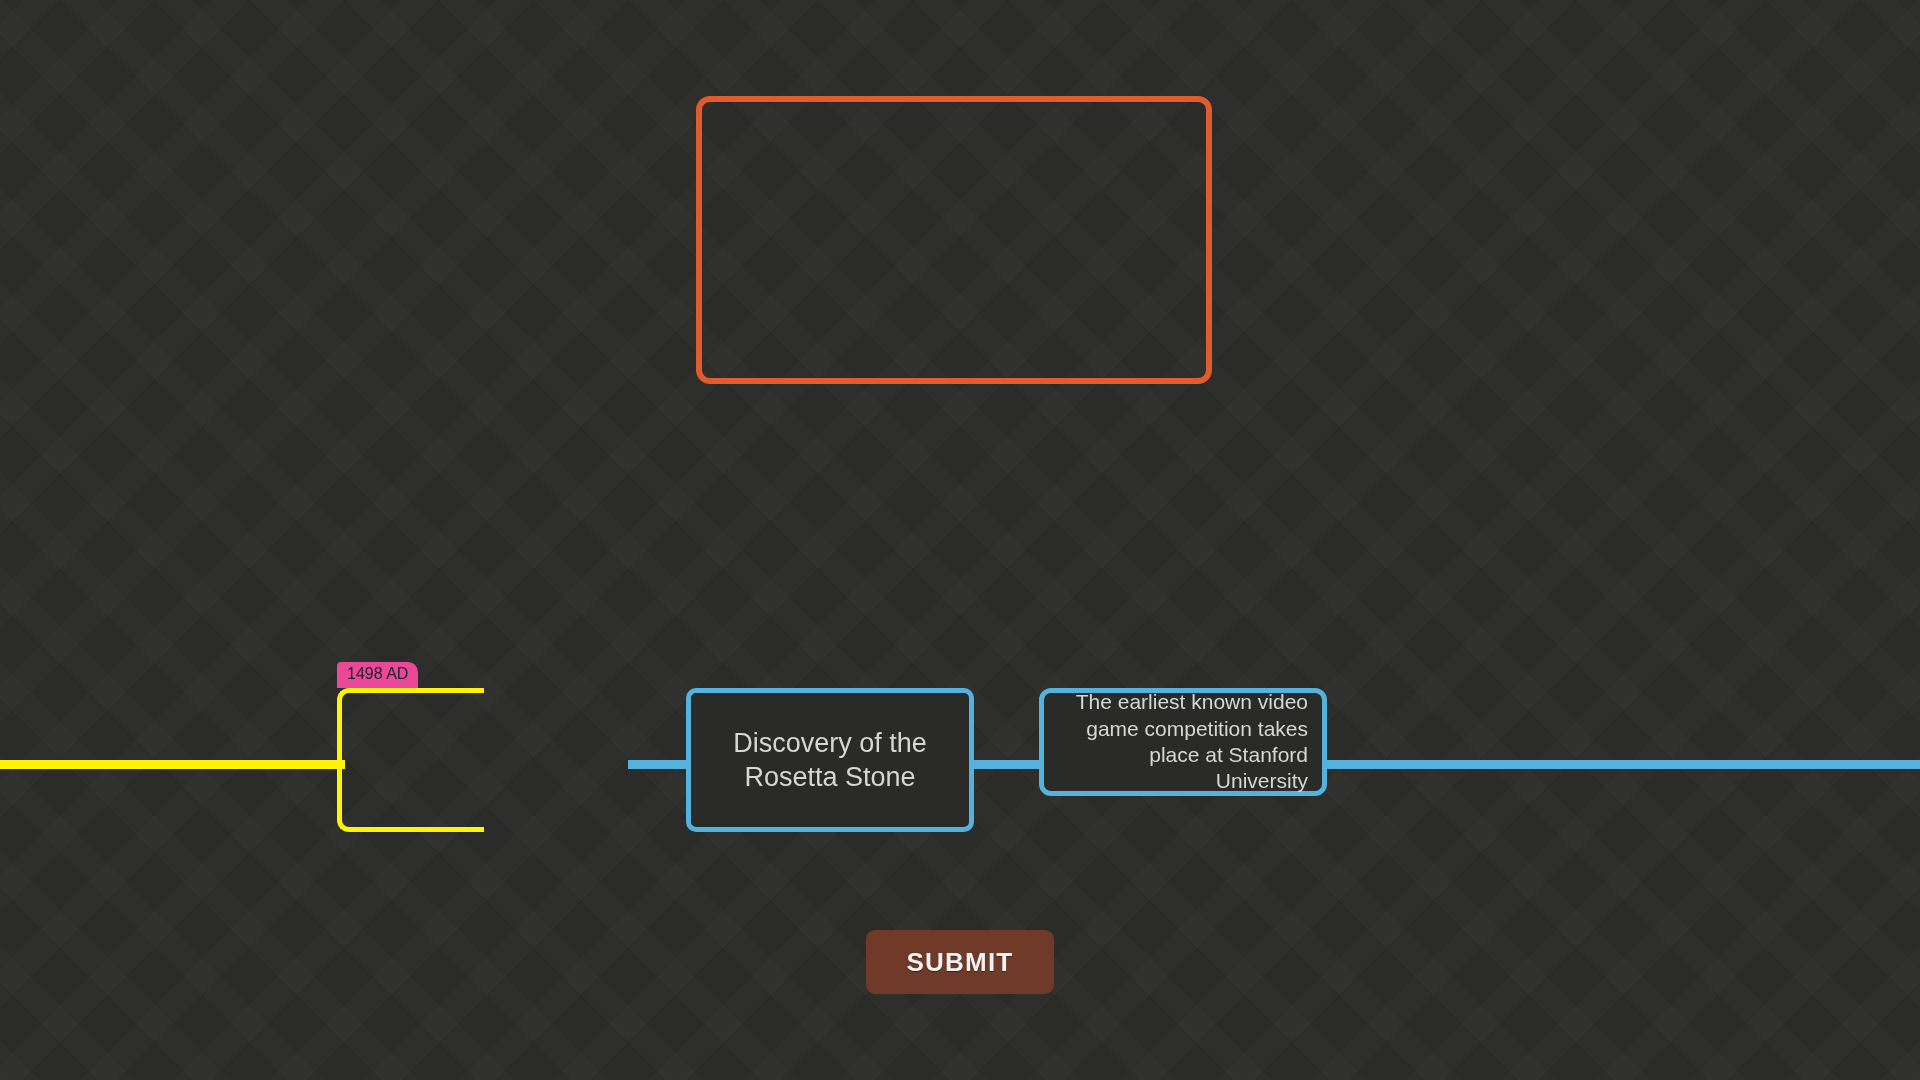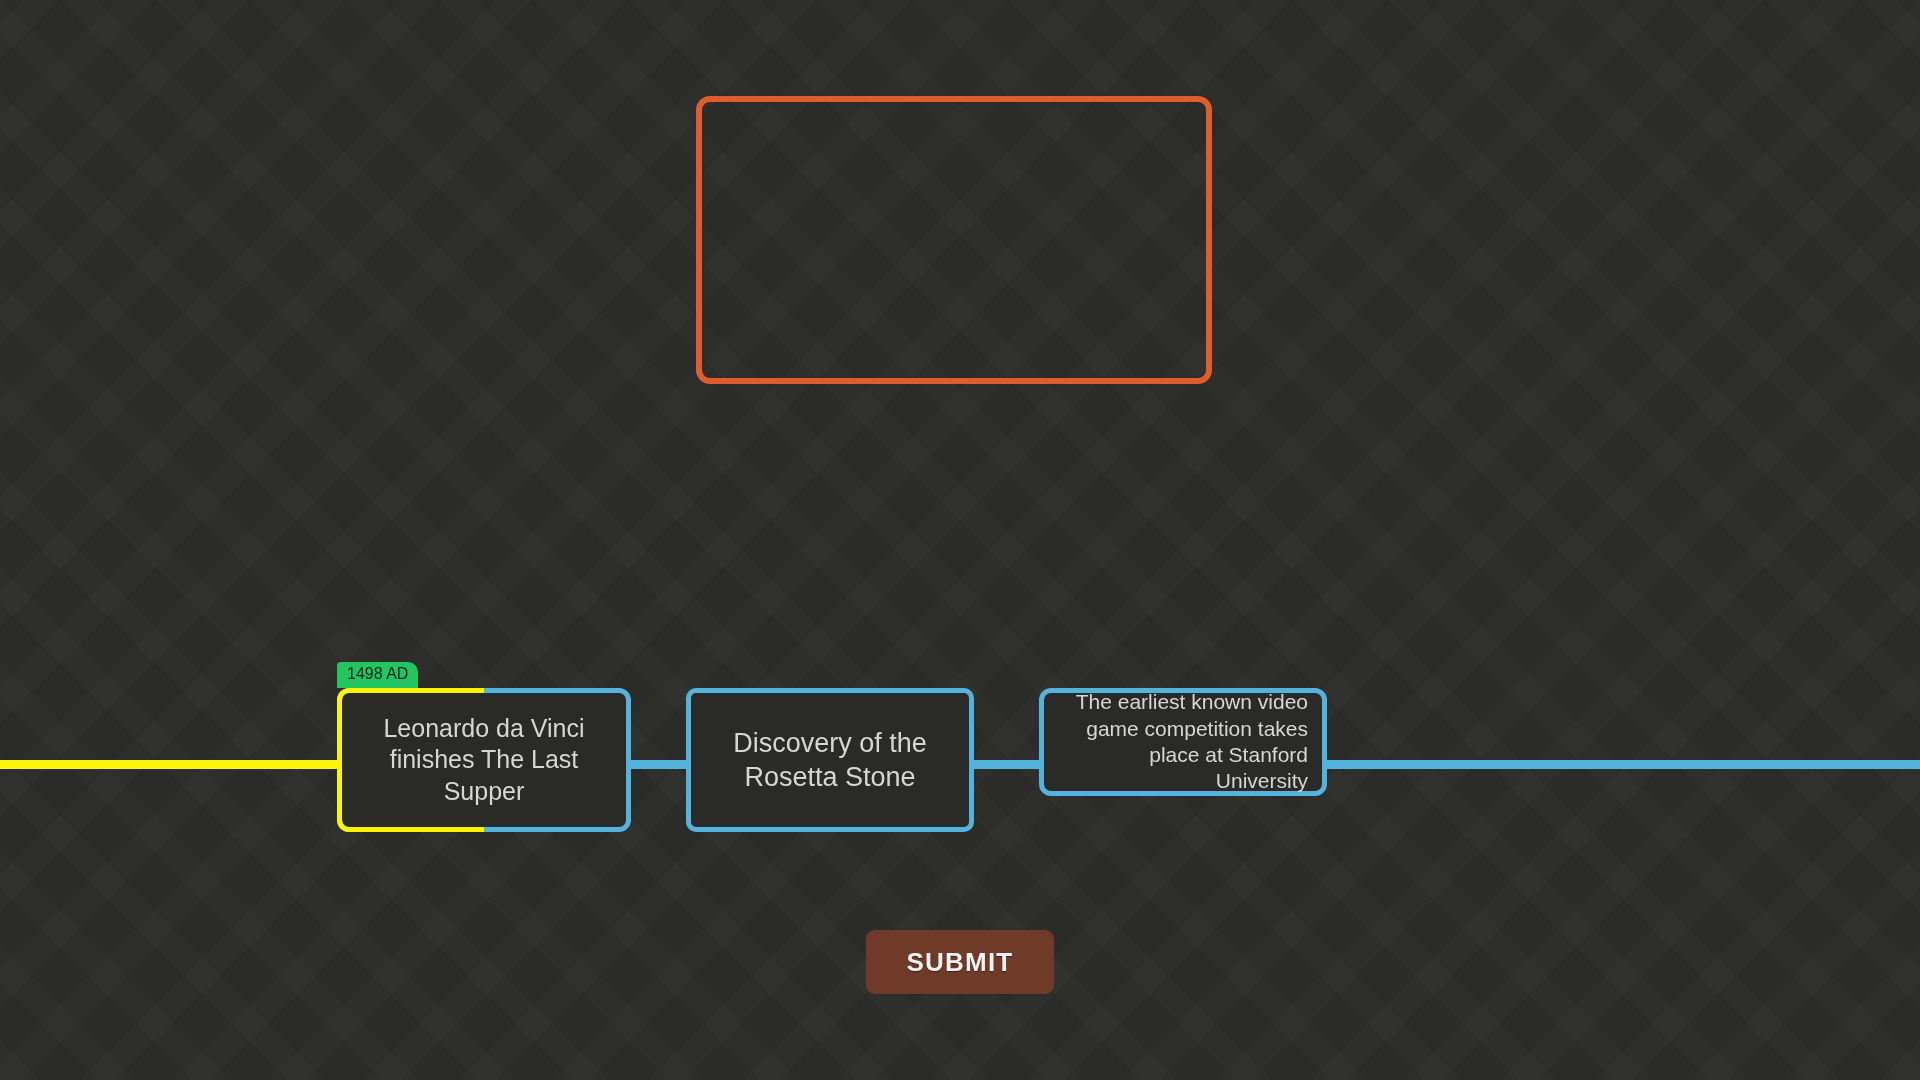--- a/index.html
+++ b/index.html
@@ -152,21 +152,21 @@
     height: 108px;
     font-size: 21px;
     text-align: right;
   }
 
   
   #date-badge {
     position: absolute;
     left: 337px;
     top: 662px;
-    background: #22c55e;
+    background: #ec4899;
     color: #16212c;
     font-size: 16px;
     font-weight: 400;
     padding: 4px 10px 5px 10px;
     border-top-left-radius: 4px;
     border-top-right-radius: 10px;
     line-height: 1.05;
     z-index: 8;
     white-space: nowrap;
   }
@@ -205,23 +205,20 @@
 
 <div id="timeline">
 
   <div class="rail" id="rail-left"></div>
   <div class="rail" id="rail-gap-1"></div>
   <div class="rail" id="rail-gap-2"></div>
   <div class="rail" id="rail-right"></div>
 
   <div id="date-badge">1498 AD</div>
 
-  <div class="event-card" id="card-1">
-    <span class="card-text">Leonardo da Vinci finishes The Last Supper</span>
-  </div>
   <div id="card-1-yellow-overlay"></div>
 
   <div class="event-card" id="card-2">
     <span class="card-text">Discovery of the Rosetta Stone</span>
   </div>
 
   <div class="event-card" id="card-3">
     <span class="card-text">The earliest known video game competition takes place at Stanford University</span>
   </div>
 

